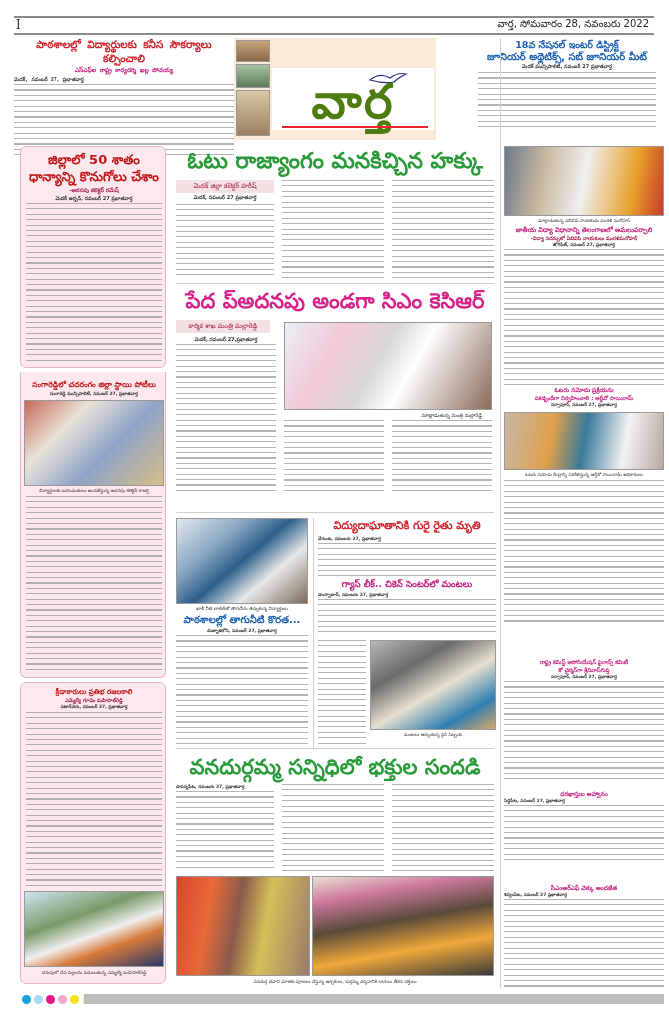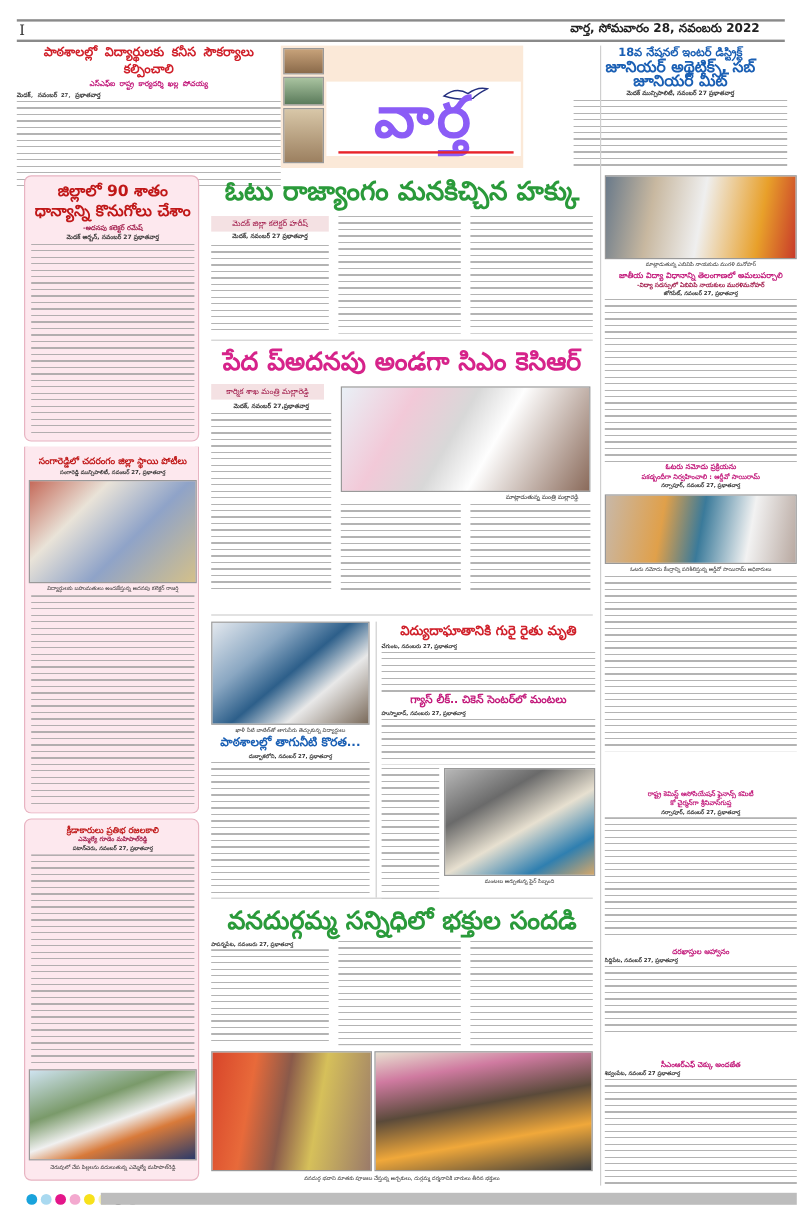--- a/index.html
+++ b/index.html
@@ -3,41 +3,41 @@
 <meta charset="utf-8">
 <style>
   * { box-sizing: border-box; margin: 0; padding: 0; }
   html, body { width: 669px; height: 1024px; background: #fff; overflow: hidden; }
   body { position: relative; font-family: "DejaVu Sans", sans-serif; color: #222; }
 
   .abs { position: absolute; }
   .rule { position: absolute; left: 14px; width: 640px; height: 2px; background: #8a8a8a; }
 
   .folio-left { left: 16px; top: 18px; font-family: "DejaVu Serif", serif; font-size: 12px; color: #333; }
-  .folio-right { right: 36px; top: 18px; font-size: 10px; color: #222; font-weight: bold; }
+  .folio-right { right: 20px; top: 18px; font-size: 10px; color: #222; font-weight: normal; }
 
   .body-text { font-size: 4.2px; line-height: 5.6px; color: #555; text-align: justify; overflow: hidden; }
   .body-text::after { content: ""; }
   .fill { background-image: repeating-linear-gradient(to bottom, #9a9a9a 0px, #9a9a9a 1.1px, transparent 1.1px, transparent 5.4px); opacity: .75; }
 
   .dateline { font-size: 5px; font-weight: bold; color: #333; }
   .caption { font-size: 5px; color: #333; text-align: center; }
   .headline-red { color: #d0202a; font-weight: bold; text-align: center; }
   .headline-pink { color: #d6238a; font-weight: bold; text-align: center; }
   .headline-blue { color: #1a5fb4; font-weight: bold; text-align: center; }
   .headline-green { color: #2a9a3a; font-weight: bold; text-align: center; }
   .sub-pink { color: #c2187a; font-weight: bold; text-align: center; }
 
   .pinkbox { background: #fde8ee; border: 1px solid #e8b4c2; border-radius: 6px; }
   .photo { border: 1px solid #999; overflow: hidden; }
   .vsep { position: absolute; width: 1px; background: #cfcfcf; }
   .hsep { position: absolute; height: 1px; background: #cfcfcf; }
 
   .masthead-band { background: #e8242b; color: #fff; font-weight: bold; font-size: 19px; text-align: center; line-height: 28px; }
-  .masthead-logo { color: #8b5cf6; font-size: 58px; font-weight: bold; text-align: center; font-family: Liberation Mono, monospace; letter-spacing: 2px; }
+  .masthead-logo { color: #4d7c0f; font-size: 58px; font-weight: bold; text-align: center; font-family: Liberation Sans, sans-serif; letter-spacing: 2px; }
 
   .tagbox { background: #f4e1e3; color: #a01848; font-size: 6.5px; font-weight: normal; text-align: center; line-height: 13px; }
 
   .color-dots { position: absolute; left: 22px; top: 995px; display: flex; gap: 3px; align-items: center; }
   .color-dots span { width: 9px; height: 9px; border-radius: 50%; display: inline-block; }
   .grey-bar { position: absolute; left: 84px; top: 994px; width: 580px; height: 10px; background: #bdbdbd; }
 </style>
 </head>
 <body>
 
@@ -61,27 +61,27 @@
     <svg class="abs" style="left:96px;top:2px;" width="40" height="16" viewBox="0 0 40 16">
       <path d="M2 10 Q12 2 22 8 Q30 2 38 4 Q30 8 26 12 Q16 14 2 10 Z" fill="#fff" stroke="#24307f" stroke-width="1.2"></path>
     </svg>
     <div class="masthead-logo abs" style="left:0;top:6px;width:162px;line-height:56px;font-size:48px;">వార్త</div>
     <div class="abs" style="left:10px;top:58px;width:146px;height:2px;background:#e8242b;"></div>
   </div>
 </div>
 
 <div class="abs" style="left:478px;top:38px;width:178px;">
   <div class="headline-blue" style="font-size:9.5px;line-height:13px;">18వ నేషనల్ ఇంటర్ డిస్ట్రిక్ట్</div>
-  <div class="headline-blue" style="font-size:13px;line-height:12px;">జూనియర్ అథ్లెటిక్స్, సబ్ జూనియర్ మీట్</div>
+  <div class="headline-blue" style="font-size:10px;line-height:12px;">జూనియర్ అథ్లెటిక్స్, సబ్ జూనియర్ మీట్</div>
   <div class="dateline" style="text-align:center;">మెదక్ మున్సిపాలిటీ, నవంబర్ 27 ప్రభాతవార్త</div>
   <div class="body-text fill" style="height:58px;margin-top:2px;"></div>
 </div>
 
 <div class="abs pinkbox" style="left:20px;top:146px;width:146px;height:222px;">
-  <div class="abs headline-red" style="left:4px;top:4px;width:138px;color:#c01818;font-size:13px;line-height:17px;">జిల్లాలో 90 శాతం ధాన్యాన్ని కొనుగోలు చేశాం</div>
+  <div class="abs headline-red" style="left:4px;top:4px;width:138px;color:#c01818;font-size:13px;line-height:17px;">జిల్లాలో 50 శాతం ధాన్యాన్ని కొనుగోలు చేశాం</div>
   <div class="abs sub-pink" style="left:4px;top:40px;width:138px;font-size:5.5px;color:#a01848;">-అదనపు కలెక్టర్ రమేష్</div>
   <div class="abs dateline" style="left:4px;top:48px;width:138px;text-align:center;">మెదక్ అర్బన్, నవంబర్ 27 ప్రభాతవార్త</div>
   <div class="abs body-text fill" style="left:5px;top:56px;width:136px;height:162px;"></div>
 </div>
 
 <div class="abs pinkbox" style="left:20px;top:372px;width:146px;height:306px;border-top:none;border-radius:0 0 6px 6px;">
   <div class="abs headline-red" style="left:2px;top:8px;width:142px;color:#c01818;font-size:7.5px;line-height:10px;">సంగారెడ్డిలో చదరంగం జిల్లా స్థాయి పోటీలు</div>
   <div class="abs dateline" style="left:2px;top:19px;width:142px;text-align:center;font-size:4.5px;">సంగారెడ్డి మున్సిపాలిటీ, నవంబర్ 27, ప్రభాతవార్త</div>
   <div class="abs photo" style="left:3px;top:28px;width:140px;height:86px;background:linear-gradient(135deg,#c56a5a 0%,#e9e3d8 30%,#8fa3c8 60%,#d4c08a 100%);"></div>
   <div class="abs caption" style="left:2px;top:116px;width:142px;font-size:4.5px;">విద్యార్థులకు బహుమతులు అందజేస్తున్న అదనపు కలెక్టర్ రాజర్షి</div>

